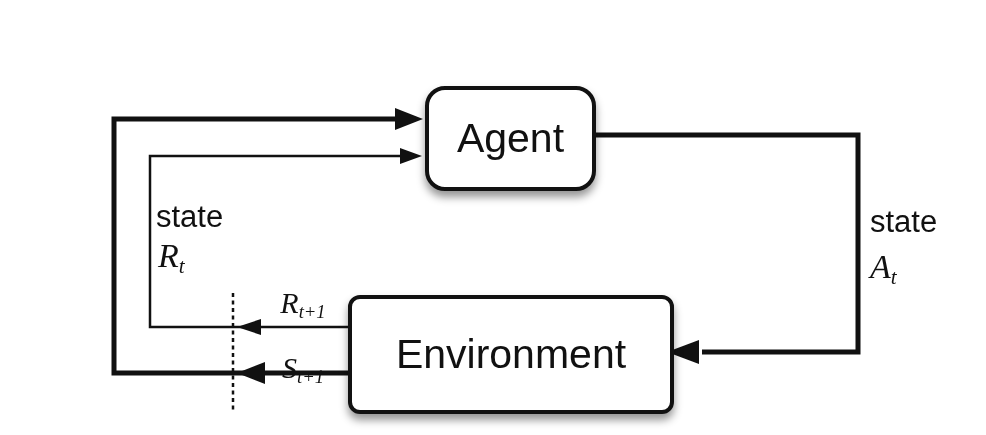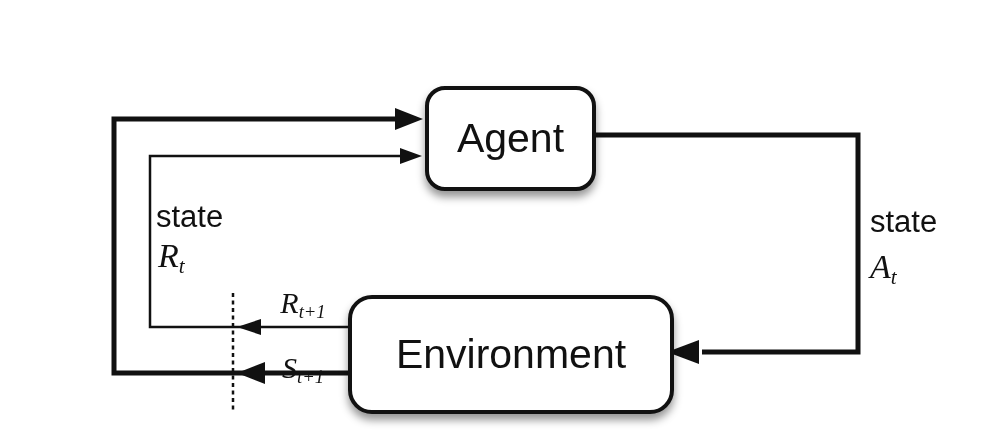--- a/index.html
+++ b/index.html
@@ -22,21 +22,21 @@
     position:absolute;
     background:var(--box-fill);
     border:4px solid var(--line);
     display:flex;align-items:center;justify-content:center;
     box-shadow:0 6px 9px rgba(0,0,0,0.42);
     font-size:41px;
     line-height:1;
     color:var(--text);
   }
   .agent-box{left:425px;top:86px;width:163px;height:97px;border-radius:20px;}
-  .env-box{left:348px;top:295px;width:318px;height:111px;border-radius:24px;}
+  .env-box{left:348px;top:295px;width:318px;height:111px;border-radius:12px;}
   .word{
     position:absolute;
     font-size:31px;line-height:1;
     color:var(--text);
   }
   .math{
     position:absolute;
     font-family:"Liberation Serif","DejaVu Serif",serif;
     font-style:italic;
     line-height:1;

